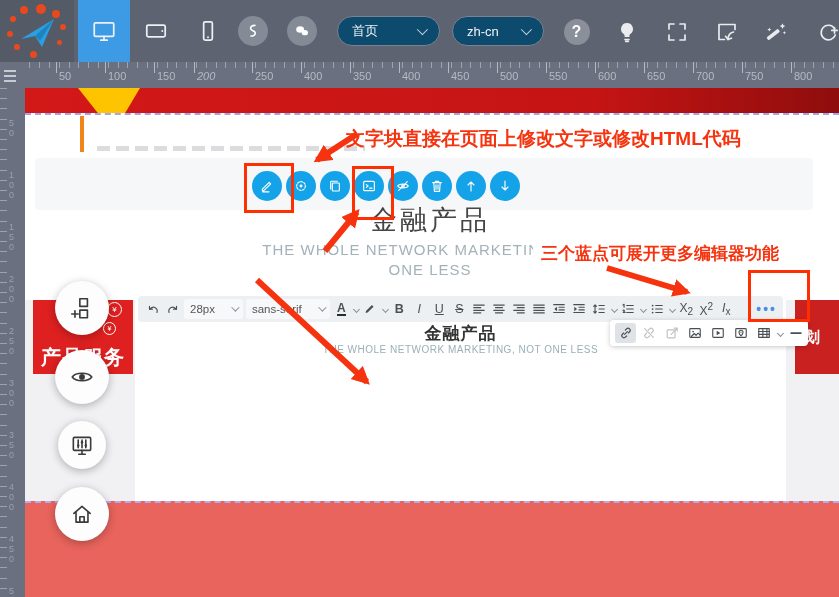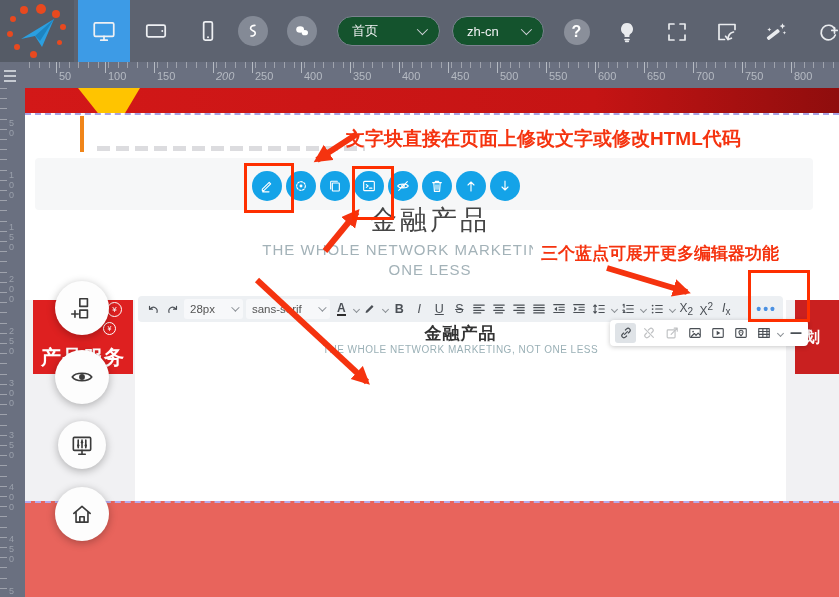--- a/index.html
+++ b/index.html
@@ -13,21 +13,21 @@
   .dot{position:absolute;border-radius:50%;background:#e8491f;}
   .devtabs{position:absolute;left:78px;top:0;height:62px;display:flex;}
   .devtab{width:52px;height:62px;display:flex;align-items:center;justify-content:center;color:#e8eaee;}
   .devtab svg{width:26px;height:26px;stroke:#eef0f3;fill:none;stroke-width:1.6;stroke-linecap:round;stroke-linejoin:round;}
   .devtab .f{fill:#eef0f3;stroke:none;}
   .devtab.active{background:#3d9be6;}
   .appcircles{position:absolute;left:238px;top:16px;display:flex;gap:19px;}
   .appcircle{width:30px;height:30px;border-radius:50%;background:#848a96;display:flex;align-items:center;justify-content:center;}
   .appcircle svg{width:18px;height:18px;stroke:#fff;fill:none;stroke-width:2.2;stroke-linecap:round;}
   .appcircle .f{fill:#fff;stroke:none;}
-  .pill{position:absolute;top:16px;height:30px;border-radius:15px;background:#14532d;border:1px solid #7c8290;box-sizing:border-box;
+  .pill{position:absolute;top:16px;height:30px;border-radius:15px;background:#0c4a6e;border:1px solid #7c8290;box-sizing:border-box;
         color:#f2f3f5;font-size:13px;display:flex;align-items:center;padding:12px 14px;cursor:pointer;}
   .pill .cv{margin-left:auto;}
   .cv{display:inline-block;width:7px;height:7px;border-right:1.6px solid #cfd2d8;border-bottom:1.6px solid #cfd2d8;transform:rotate(45deg) translateY(-2px);}
   #pill-page{left:337px;width:103px;}
   #pill-lang{left:452px;width:92px;}
   .actions{position:absolute;left:560px;top:15px;display:flex;gap:17px;align-items:center;}
   .actbtn{width:33px;height:33px;display:flex;align-items:center;justify-content:center;color:#e9ebee;}
   .actbtn svg{width:24px;height:24px;stroke:#e9ebee;fill:none;stroke-width:1.7;stroke-linecap:round;stroke-linejoin:round;}
   .actbtn .f{fill:#e9ebee;stroke:none;}
   .qm{width:26px;height:26px;border-radius:50%;background:#8a8f9a;color:#fff;font-size:16px;font-weight:bold;display:flex;align-items:center;justify-content:center;}
@@ -229,21 +229,21 @@
       </div>
       <div class="htick" style="left: 56px;">
         <span>50</span>
       </div>
       <div class="htick" style="left: 105px;">
         <span>100</span>
       </div>
       <div class="htick" style="left: 154px;">
         <span>150</span>
       </div>
-      <div class="htick" style="left: 213px; font-style: italic;">
+      <div class="htick" style="left: 194px; font-style: italic;">
         <span>200</span>
       </div>
       <div class="htick" style="left: 252px;">
         <span>250</span>
       </div>
       <div class="htick" style="left: 301px;">
         <span>400</span>
       </div>
       <div class="htick" style="left: 350px;">
         <span>350</span>

